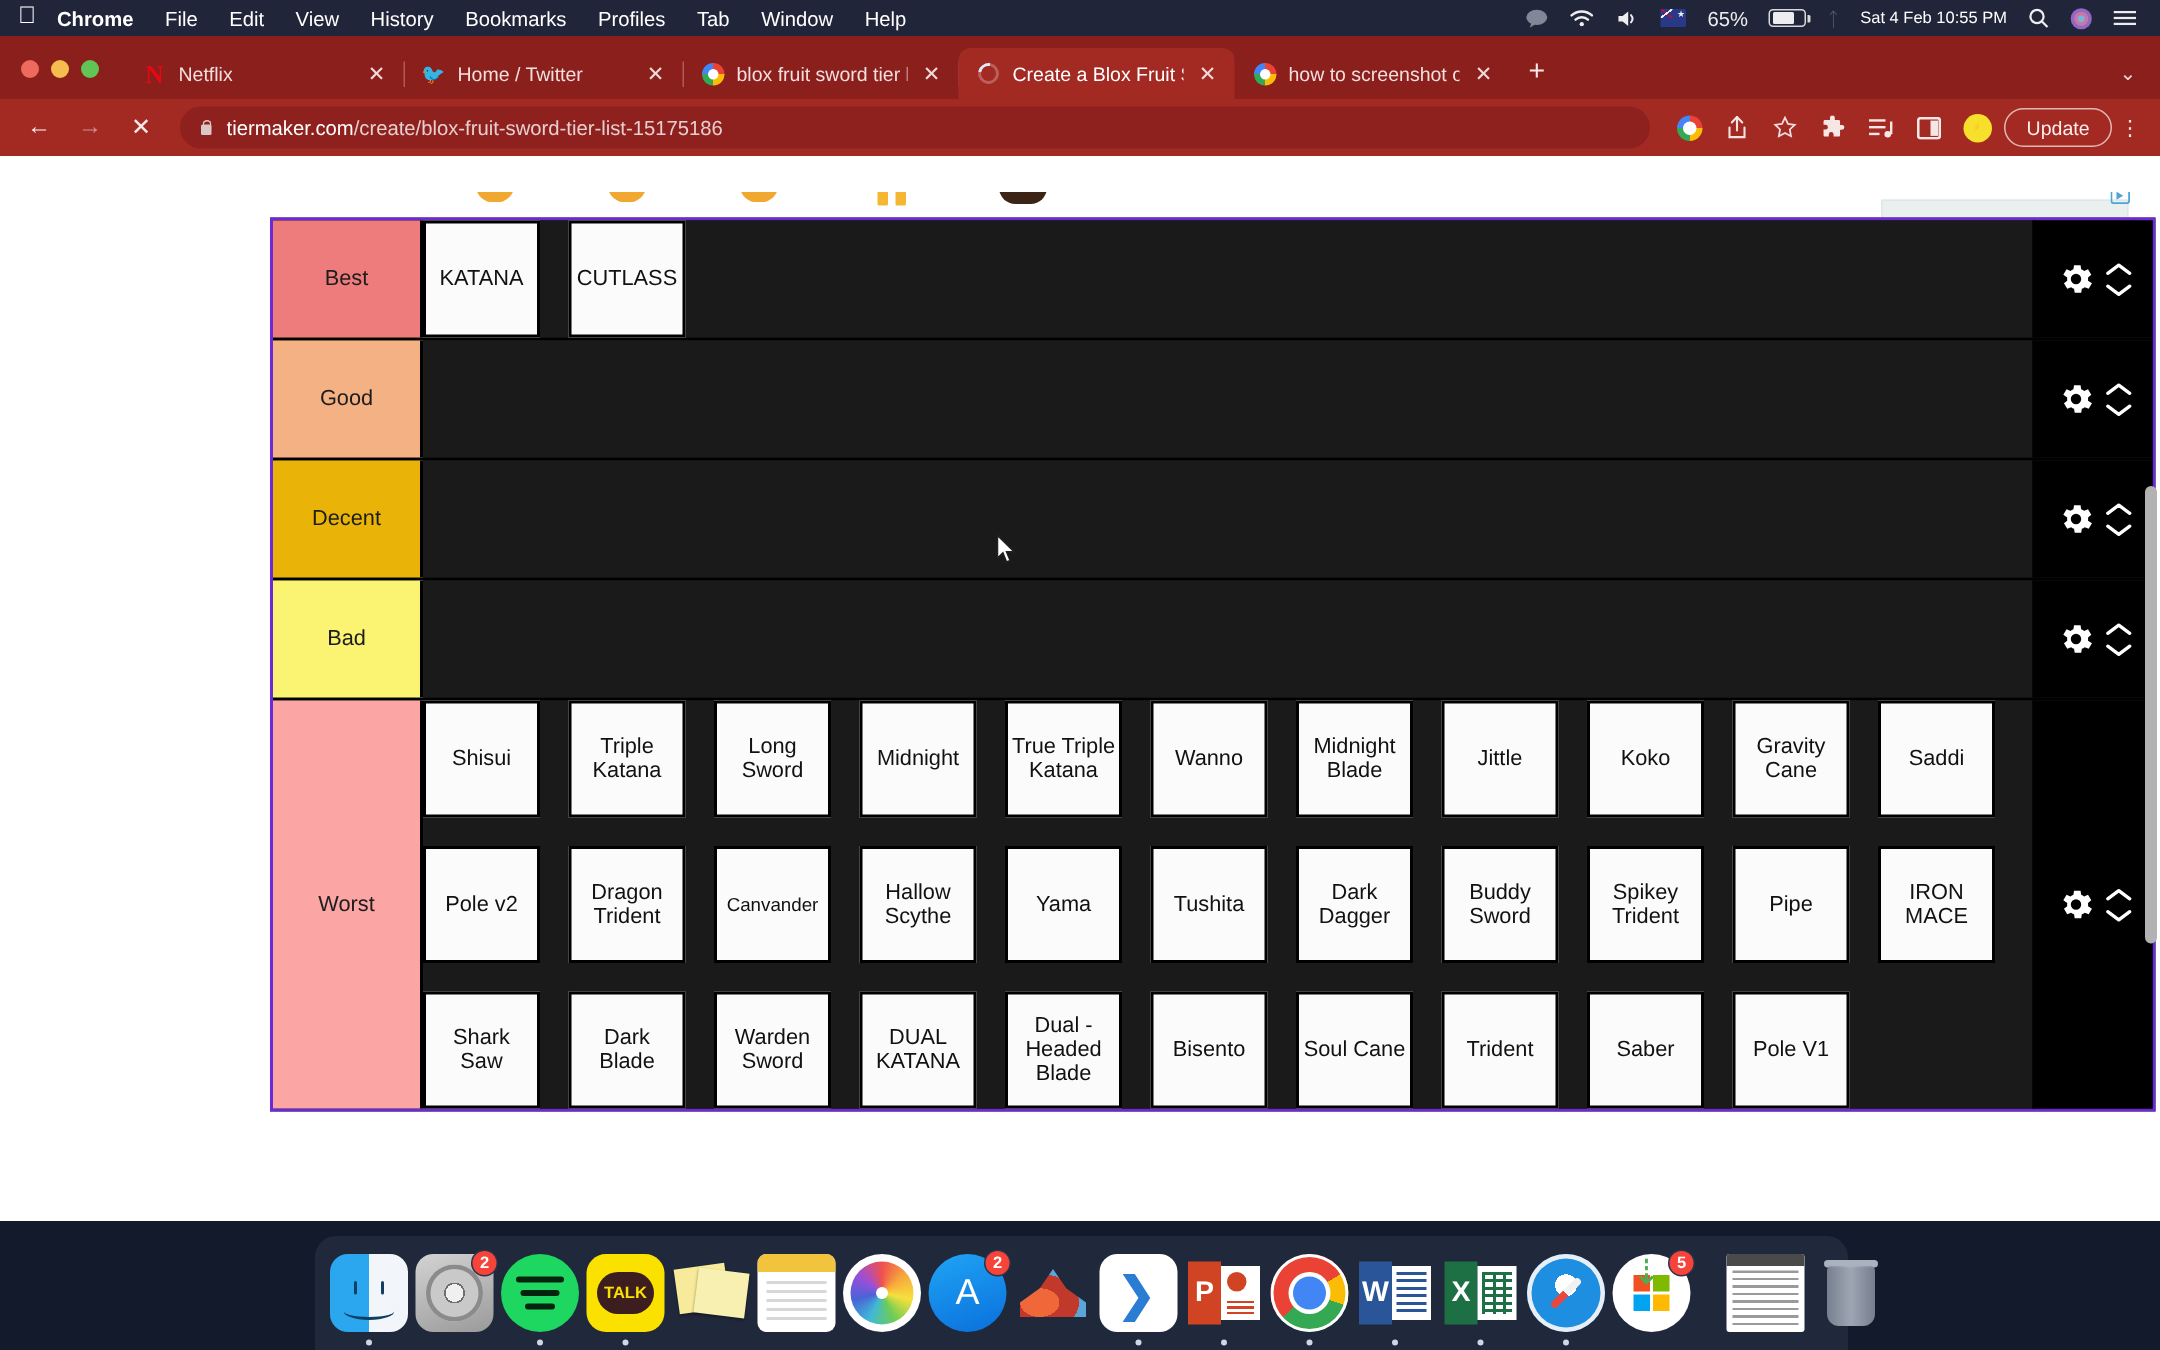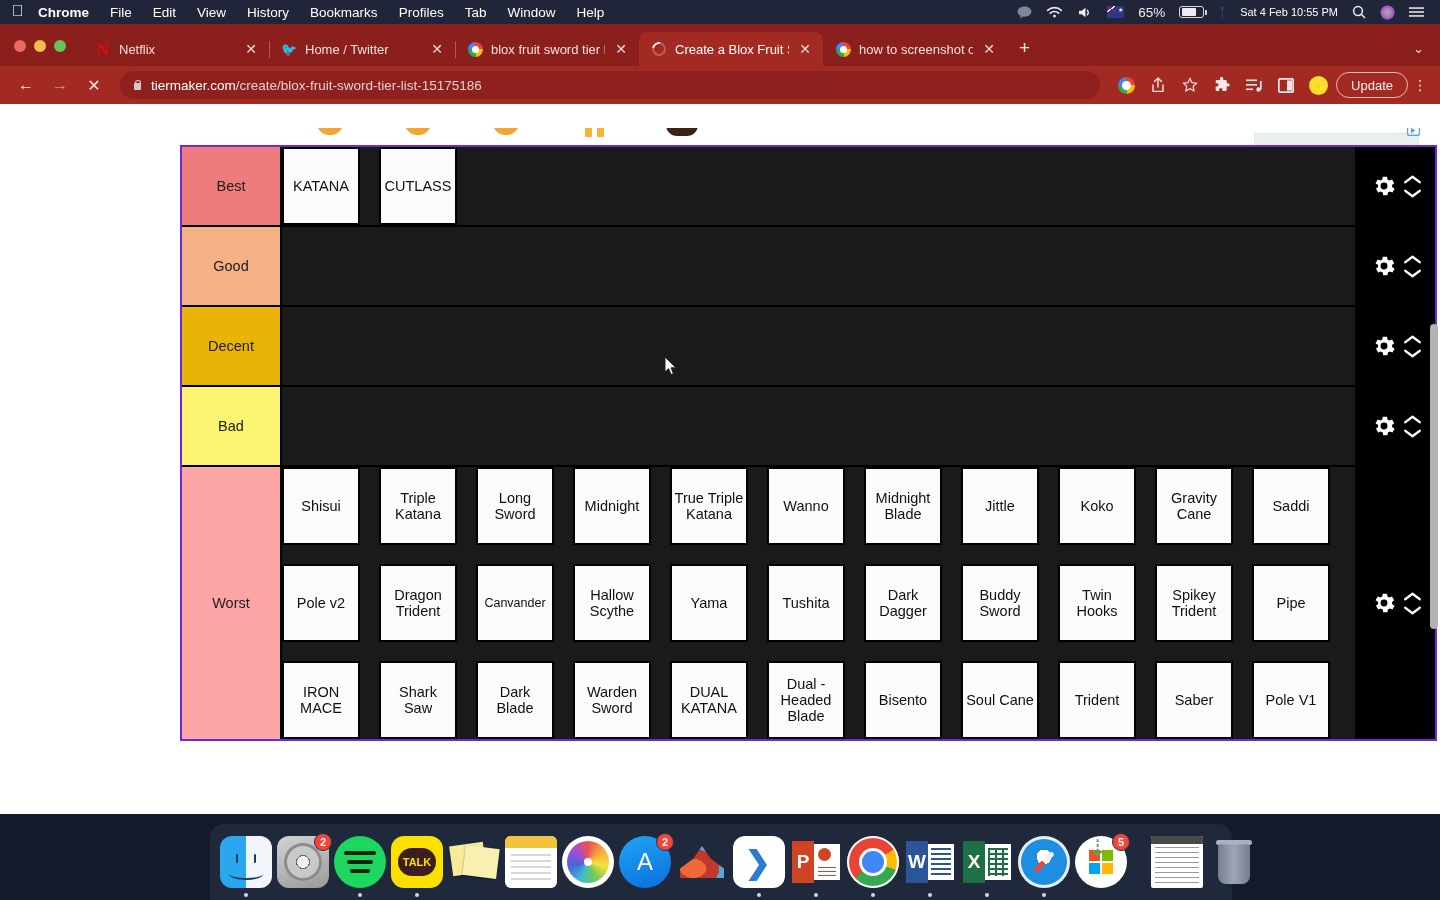--- a/index.html
+++ b/index.html
@@ -616,21 +616,20 @@
             <div class="tiercell">Gravity Cane</div>
             <div class="tiercell">Saddi</div>
             <div class="tiercell">Pole v2</div>
             <div class="tiercell">Dragon Trident</div>
             <div class="tiercell sm">Canvander</div>
             <div class="tiercell">Hallow Scythe</div>
             <div class="tiercell">Yama</div>
             <div class="tiercell">Tushita</div>
             <div class="tiercell">Dark Dagger</div>
             <div class="tiercell">Buddy Sword</div>
-            <div class="tiercell">Twin Hooks</div>
             <div class="tiercell">Spikey Trident</div>
             <div class="tiercell">Pipe</div>
             <div class="tiercell">IRON MACE</div>
             <div class="tiercell">Shark Saw</div>
             <div class="tiercell">Dark Blade</div>
             <div class="tiercell">Warden Sword</div>
             <div class="tiercell">DUAL KATANA</div>
             <div class="tiercell">Dual -Headed Blade</div>
             <div class="tiercell">Bisento</div>
             <div class="tiercell">Soul Cane</div>

